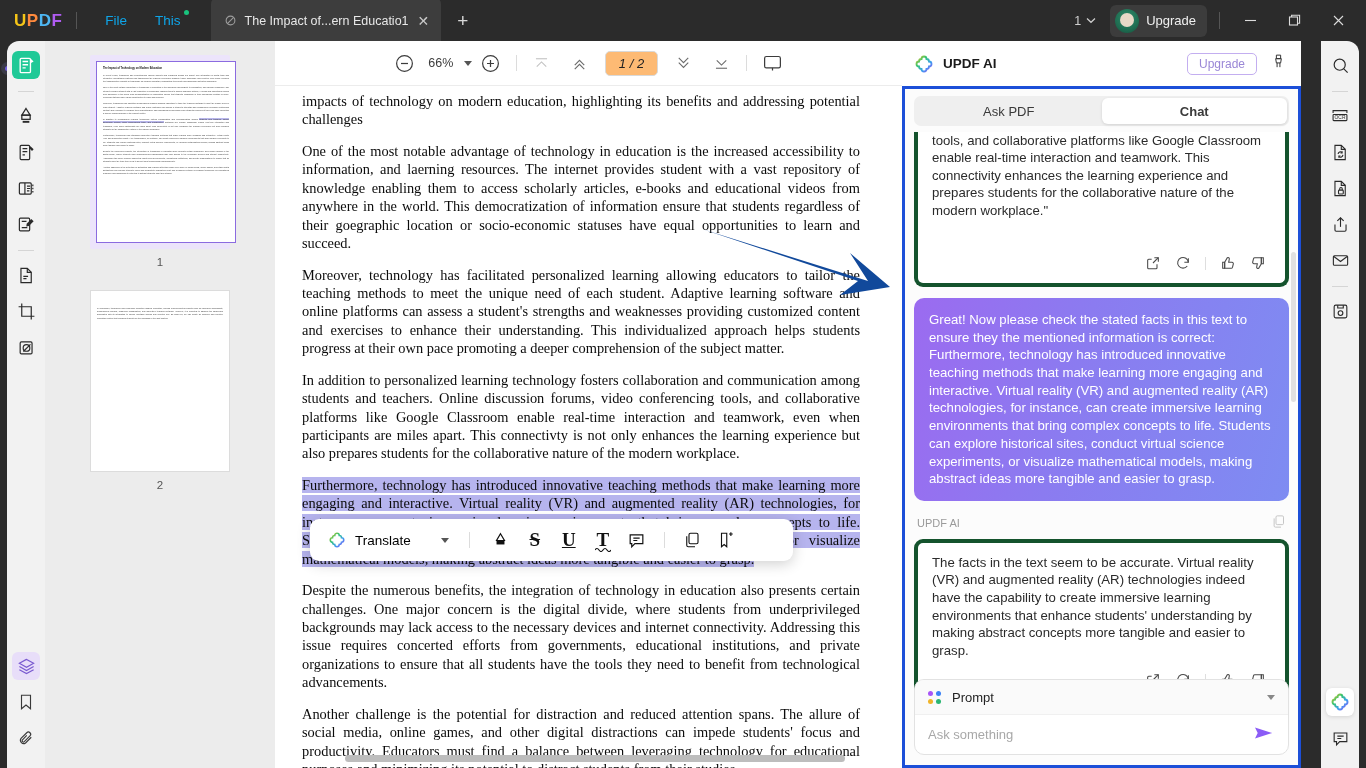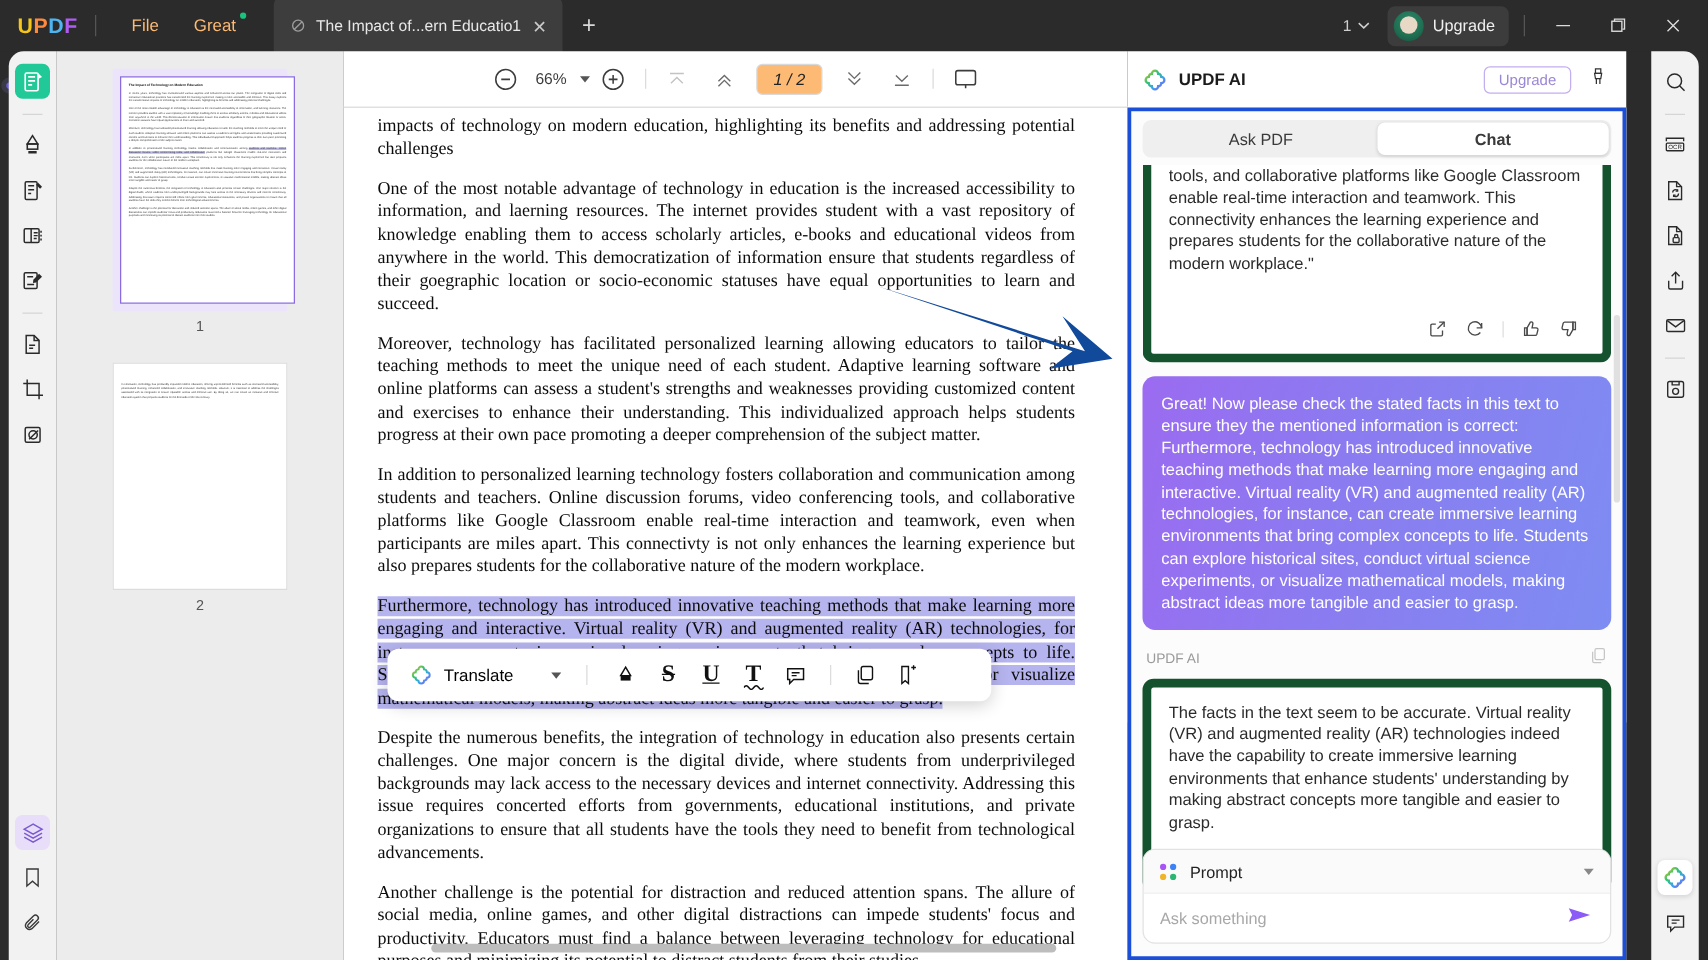--- a/index.html
+++ b/index.html
@@ -17,21 +17,21 @@
     background: #2b2b2b; display: flex; align-items: center;
   }
   .logo {
     margin-left: 14px; font-size: 17px; font-weight: bold; letter-spacing: .5px;
     display: flex;
   }
   .logo span:nth-child(1){color:#f5c518;} .logo span:nth-child(2){color:#ff8a3d;}
   .logo span:nth-child(3){color:#4db6f2;} .logo span:nth-child(4){color:#b05cf2;}
   .tb-sep { width:1px; height:17px; background:#555; margin:0 14px; }
   .menu-item {
-    color:#fdba74; font-size:13.5px; padding:6px 14px; border-radius:4px;
+    color:#0ea5e9; font-size:13.5px; padding:6px 14px; border-radius:4px;
     position:relative; cursor:default;
   }
   .menu-item .dot {
     position:absolute; top:3px; right:6px; width:5px; height:5px;
     border-radius:50%; background:#19c37d;
   }
   .tab {
     display:flex; align-items:center; gap:7px; margin-left:16px;
     background:#3d3d3d; height:48px; border-radius:7px 7px 0 0;
     padding:0 10px 0 12px; min-width:195px;
@@ -182,21 +182,21 @@
     border:3px solid #1c4fd8; background:#fcfcfc;
   }
   .tabbar { margin:7px 9px 0; height:30px; background:#efefef; border-radius:7px;
             display:flex; padding:2px; }
   .tabbtn { flex:1; display:flex; align-items:center; justify-content:center;
             font-size:13px; color:#3a3a3a; border-radius:6px; cursor:pointer;}
   .tabbtn.active { background:#fff; box-shadow:0 1px 3px rgba(0,0,0,.12);font-weight:bold; }
   .chatarea { position:absolute; left:0; top:43px; width:393px; height:580px; overflow:hidden;}
 
   .card {
-    margin:6px 9px 0; background:#fff; border:7px solid #14532d; border-radius:9px;
+    margin:6px 9px 0; background:#fff; border:4px solid #14532d; border-radius:9px;
     padding:11px 14px 6px;
   }
   .card-text { font-size:13.2px; line-height:1.33; color:#2b2b2b; }
   .card-actions { display:flex; align-items:center; justify-content:flex-end;
                   gap:4px; margin-top:9px; padding-bottom:2px; }
   .act { width:26px; height:24px; display:flex;align-items:center;justify-content:center;
          cursor:pointer; color:#4a4a4a;}
   .act-sep { width:1px; height:13px; background:#dedede; margin:0 5px; }
 
   .userbubble {
@@ -237,21 +237,21 @@
       <span>U</span>
       <span>P</span>
       <span>D</span>
       <span>F</span>
     </div>
     <div class="tb-sep"></div>
     <div class="menu-item">
       <span>File</span>
     </div>
     <div class="menu-item">
-      <span>Great</span>
+      <span>This</span>
       <i class="dot"></i>
     </div>
 
     <div class="tab">
       <svg class="tab-ico" viewBox="0 0 24 24" fill="none" stroke="#bdbdbd" stroke-width="1.7">
         <path d="M5 12a7 7 0 0 1 14 0 7 7 0 0 1-14 0z"></path>
           <path d="M7 17 17 7"></path>
       </svg>
       <span class="tab-title">The Impact of...ern Educatio1</span>
       <span class="tab-close">✕</span>

